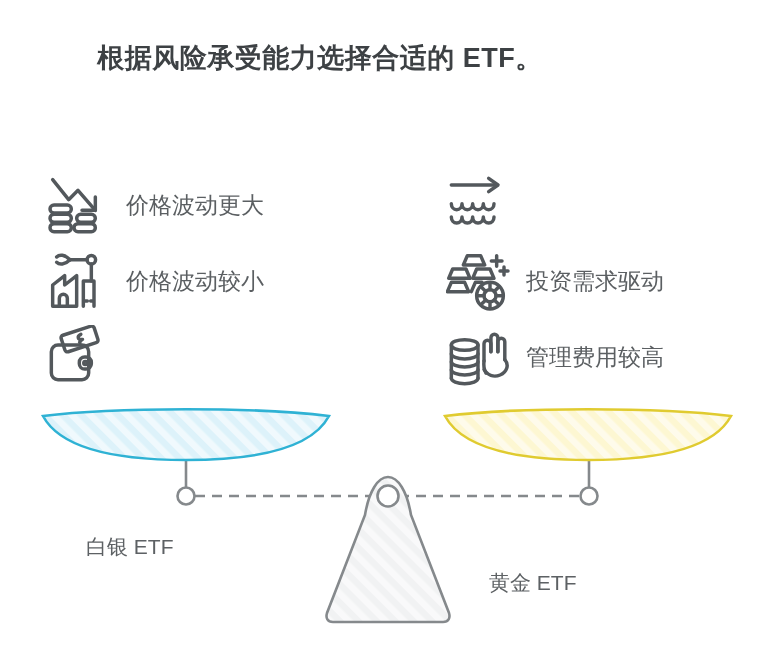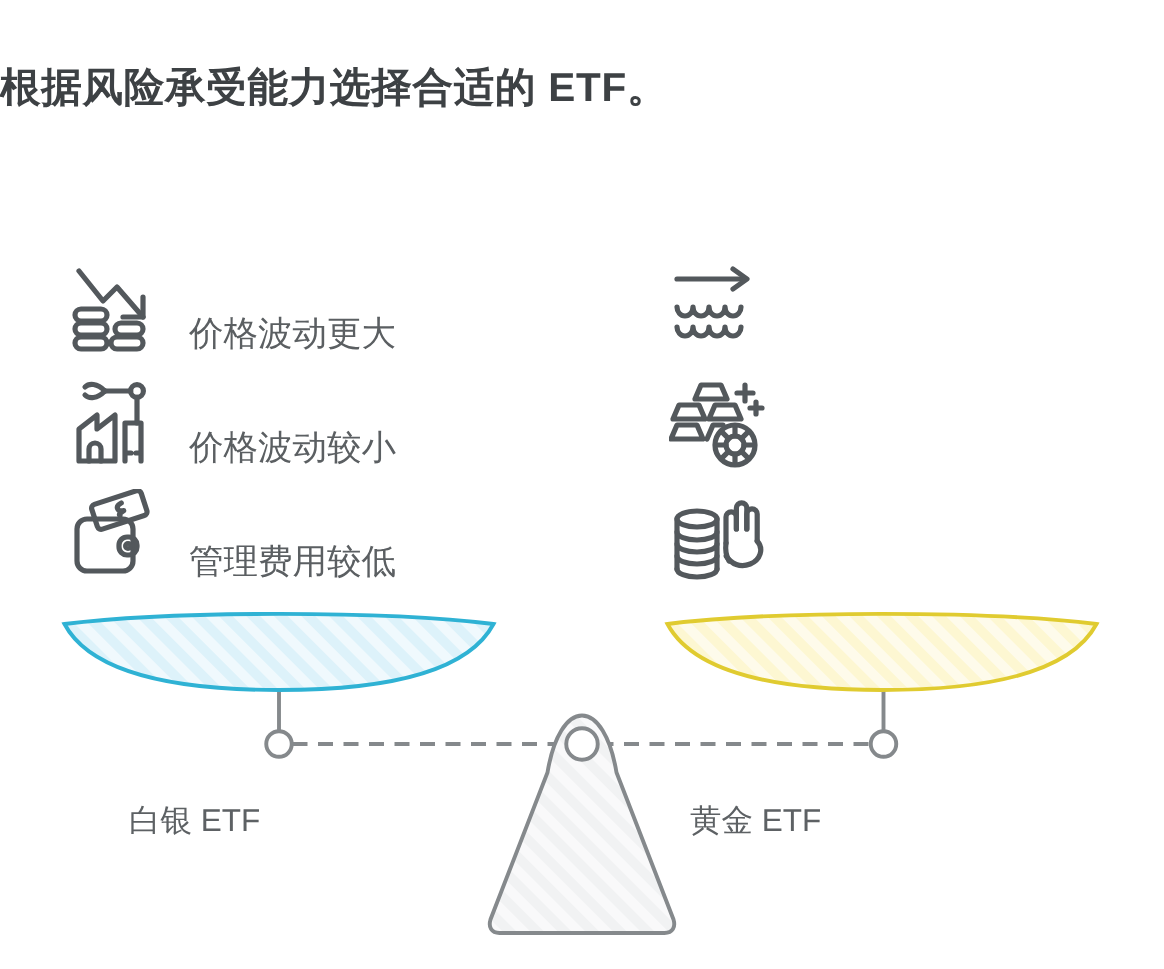--- a/index.html
+++ b/index.html
@@ -4,48 +4,48 @@
 <style>
   html,body{margin:0;padding:0;}
   body{
     width:776px;height:646px;background:#ffffff;
     font-family:"Liberation Sans","DejaVu Sans",sans-serif;
     position:relative;overflow:hidden;
   }
   .stage{position:absolute;inset:0;}
   .title{
     position:absolute;top:40px;left:0;width:640px;margin:0;
-    text-align:left;font-size:27px;font-weight:bold;
+    text-align:center;font-size:27px;font-weight:bold;
     color:var(--title,#3d4144);letter-spacing:.5px;
   }
   .col{position:absolute;top:172px;}
   .col-left{left:46px;}
   .col-right{left:446px;}
-  .row{display:flex;align-items:flex-end;height:66px;margin-bottom:10px;}
+  .row{display:flex;align-items:center;height:66px;margin-bottom:10px;}
   .icon{width:64px;height:64px;flex:0 0 64px;display:block;}
   .icon svg{width:64px;height:64px;display:block;stroke:var(--icon-stroke,#53585c);fill:none;stroke-width:2.6;stroke-linecap:round;stroke-linejoin:round;}
   .row-text{margin-left:16px;font-size:23px;color:var(--item-text,#5b5f62);white-space:nowrap;}
   .scale-wrap{position:absolute;left:0;top:400px;width:776px;height:246px;}
   .scale-wrap svg{display:block;width:776px;height:246px;}
   .pan-blue{fill:url(#hatchBlue);stroke:var(--pan-blue-stroke,#2fb2d4);stroke-width:2.6;}
   .pan-yellow{fill:url(#hatchYellow);stroke:var(--pan-yellow-stroke,#e0cb30);stroke-width:2.6;}
   .hb-base{fill:var(--pan-blue-fill,#ddf2fa);}
   .hy-base{fill:var(--pan-yellow-fill,#fdf7d2);}
   .hg-base{fill:var(--stand-fill,#f1f2f3);}
   .h-stripe{fill:rgba(255,255,255,0.55);}
   .stand-line{stroke:var(--stand-stroke,#85898c);stroke-width:2.6;fill:none;}
   .beam{stroke:var(--stand-stroke,#85898c);stroke-width:2.6;stroke-dasharray:10 7;fill:none;}
   .pivot{fill:#ffffff;stroke:var(--stand-stroke,#85898c);stroke-width:2.6;}
   .fulcrum{fill:url(#hatchGray);stroke:var(--stand-stroke,#85898c);stroke-width:2.6;}
   .pan-label{
     position:absolute;top:533px;width:200px;
     font-size:21px;color:var(--label-text,#5d6164);
   }
   .label-left{left:86px;}
-  .label-right{left:460px;}
+  .label-right{left:489px;margin-top:36px;}
 </style>
 </head>
 <body>
 
 <div class="stage">
 
   <h1 class="title">根据风险承受能力选择合适的 ETF。</h1>
 
   <div class="col col-left">
     <div class="row">
@@ -83,21 +83,20 @@
         <svg viewBox="0 0 48 48">
           <g transform="rotate(-18 25 10)">
             <rect x="12" y="4" width="26" height="13" rx="2"></rect>
             <path d="M27,7.5 c-3.5,0.5 -3.5,3.5 0,4 c-2,0.6 -3,1 -2.6,1.8"></path>
           </g>
           <rect x="4" y="15" width="28" height="26" rx="5"></rect>
           <rect x="25" y="24" width="9" height="9" rx="4"></rect>
           <circle cx="29.5" cy="28.5" r="1.2"></circle>
         </svg>
       </span>
-      <span class="row-text">管理费用较低</span>
     </div>
   </div>
 
   <div class="col col-right">
     <div class="row">
       <span class="icon">
         <svg viewBox="0 0 48 48">
           <path d="M4,9 L38,9"></path>
           <polyline points="32,4 39,9 32,14"></polyline>
           <path d="M4,23 a4,4.5 0 0 0 8,0 a4,4.5 0 0 0 8,0 a4,4.5 0 0 0 8,0 a4,4.5 0 0 0 8,0"></path>
@@ -114,37 +113,39 @@
           <path d="M1,32 L4,25 L14,25 L17,32 Z"></path>
           <path d="M19,32 L22,25 L27,25"></path>
           <path d="M38,5 L38,13 M34,9 L42,9"></path>
           <path d="M43.5,13.5 L43.5,19.5 M40.5,16.5 L46.5,16.5"></path>
           <circle cx="33" cy="35" r="10"></circle>
           <circle cx="33" cy="35" r="4.5"></circle>
           <path d="M37.5,35 L42.5,35 M28.5,35 L23.5,35 M33,39.5 L33,44.5 M33,30.5 L33,25.5"></path>
           <path d="M36.2,38.2 L39.7,41.7 M29.8,38.2 L26.3,41.7 M36.2,31.8 L39.7,28.3 M29.8,31.8 L26.3,28.3"></path>
         </svg>
       </span>
+      <span class="row-text">投资需求驱动</span>
     </div>
     <div class="row">
       <span class="icon">
         <svg viewBox="0 0 48 48">
           <ellipse cx="14" cy="15" rx="10" ry="4"></ellipse>
           <path d="M4,15 L4,40 M24,15 L24,40"></path>
           <path d="M4,40 a10,4 0 0 0 20,0"></path>
           <path d="M4,21.5 a10,4 0 0 0 20,0"></path>
           <path d="M4,27.5 a10,4 0 0 0 20,0"></path>
           <path d="M4,33.5 a10,4 0 0 0 20,0"></path>
           <path d="M28.5,27 L28.5,14 a2.6,2.6 0 0 1 5.2,0 L33.7,20"></path>
           <path d="M33.7,20 L33.7,9.5 a2.6,2.6 0 0 1 5.2,0 L38.9,20"></path>
           <path d="M38.9,20 L38.9,12.5 a2.6,2.6 0 0 1 5.2,0 L44.1,26"></path>
           <path d="M44.1,26 c3.5,4 1.5,9.5 -3.5,11.5 c-5,2 -9.5,0 -12,-4"></path>
           <path d="M28.5,27 c-0.5,4 0,6.5 1.5,9"></path>
         </svg>
       </span>
+      <span class="row-text">管理费用较高</span>
     </div>
   </div>
 
   <div class="scale-wrap">
     <svg viewBox="0 0 776 246">
       <defs>
         <pattern id="hatchBlue" width="13" height="13" patternUnits="userSpaceOnUse" patternTransform="rotate(-45)">
           <rect class="hb-base" width="13" height="13"></rect>
           <rect class="h-stripe" width="6.5" height="13"></rect>
         </pattern>

